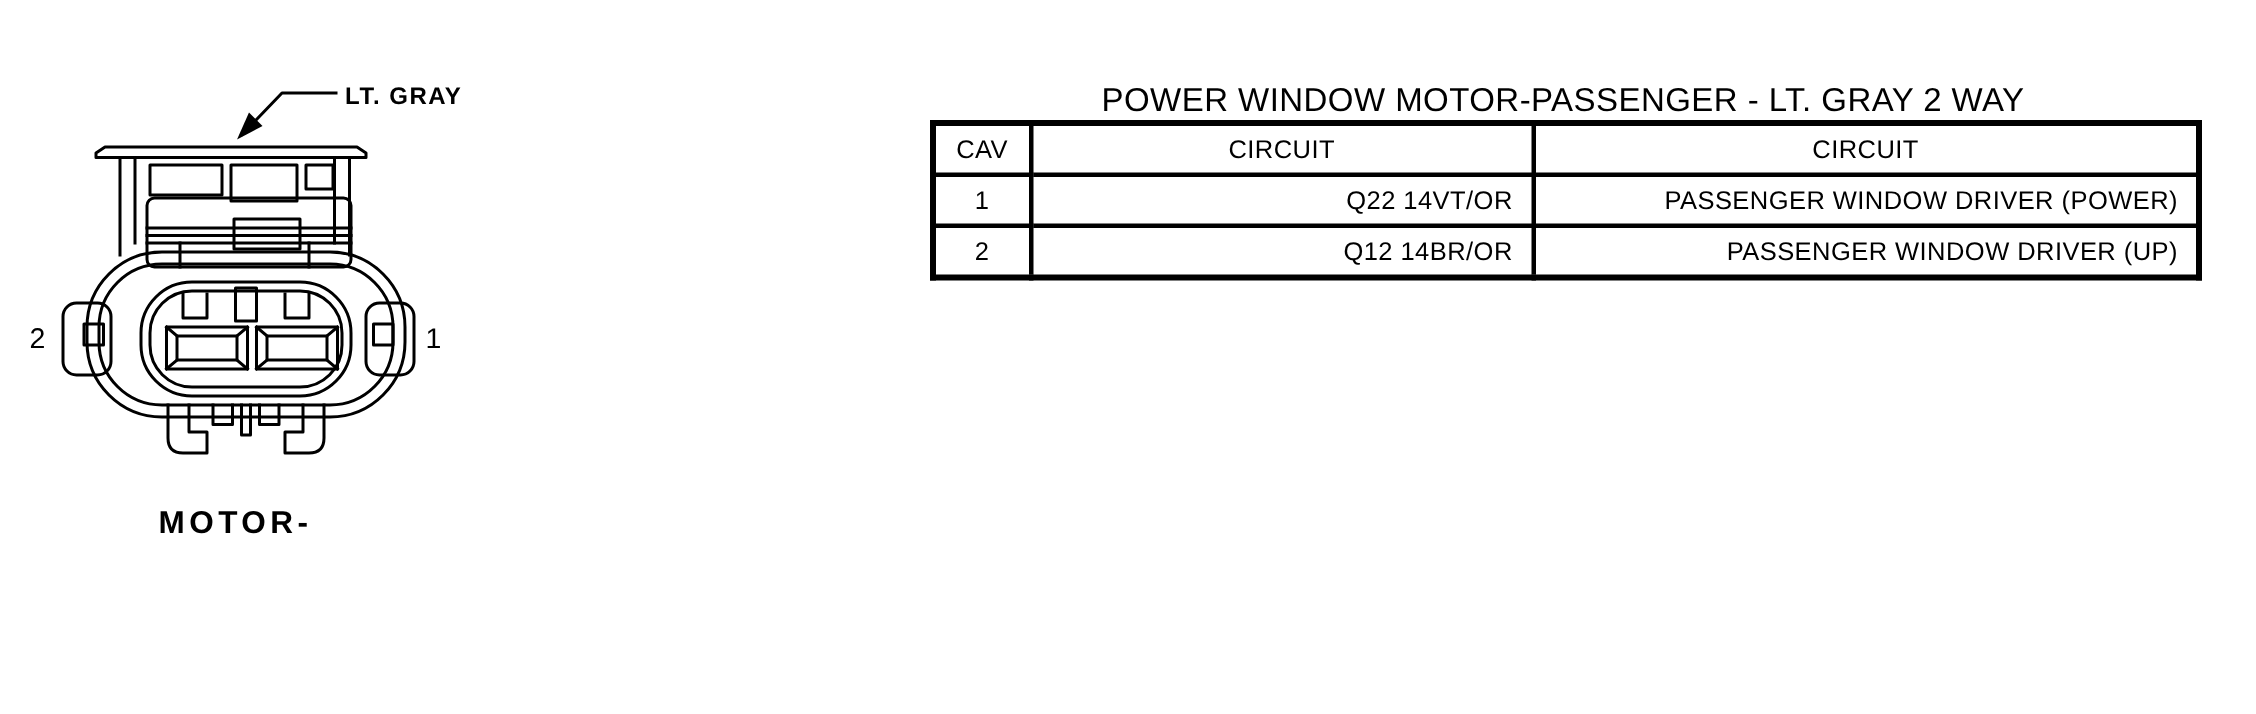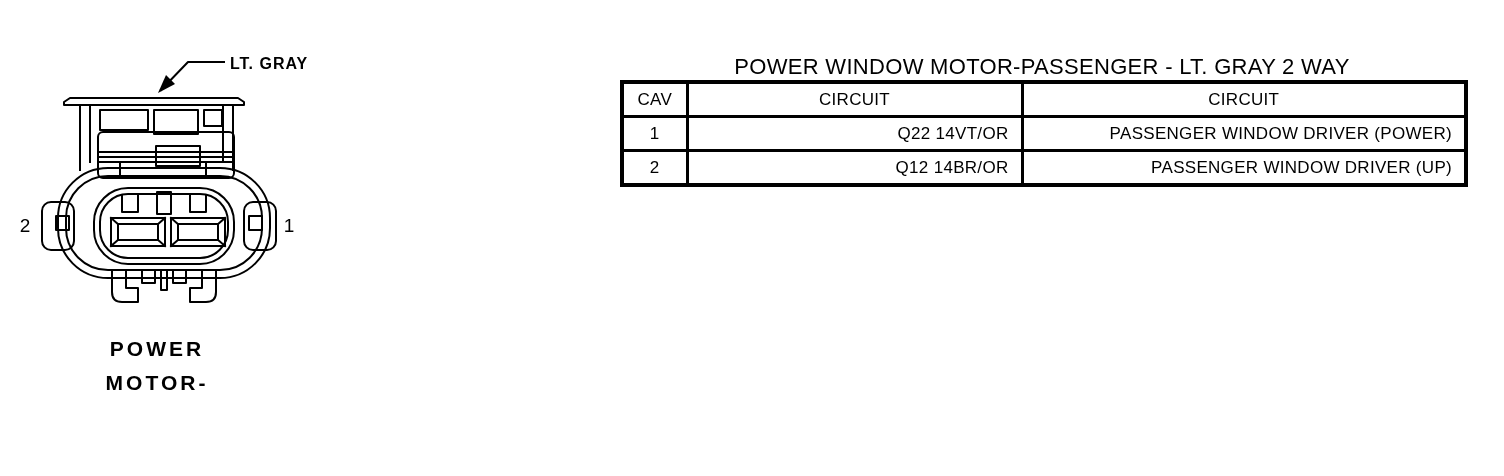--- a/index.html
+++ b/index.html
@@ -172,21 +172,20 @@
       <path d="M134,230 L134,243 L147,243 L147,230"></path>
       <path d="M165,230 L165,243 L178,243 L178,230"></path>
       <path d="M153,230 L153,250 L159,250 L159,230"></path>
     </g>
 
     <text class="svg-pin-num" x="17" y="192" text-anchor="middle">2</text>
     <text class="svg-pin-num" x="281" y="192" text-anchor="middle">1</text>
   </svg>
 
   <div class="caption">
-    <div>POWER</div>
     <div>MOTOR-</div>
   </div>
 
   <div class="table-title">POWER WINDOW MOTOR-PASSENGER - LT. GRAY 2 WAY</div>
 
   <table class="pinout">
     <colgroup>
       <col class="c-cav">
       <col class="c-circ">
       <col class="c-func">

